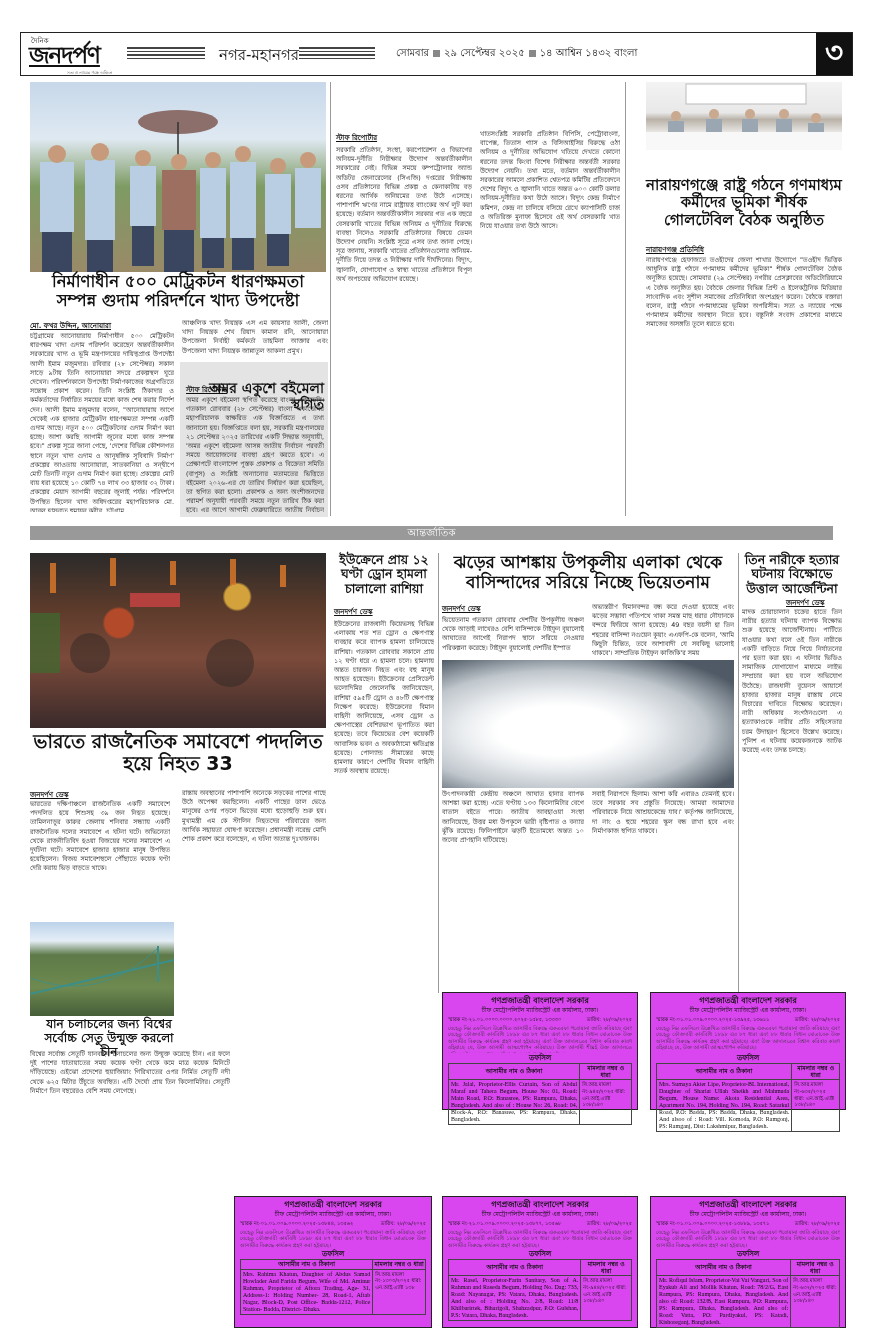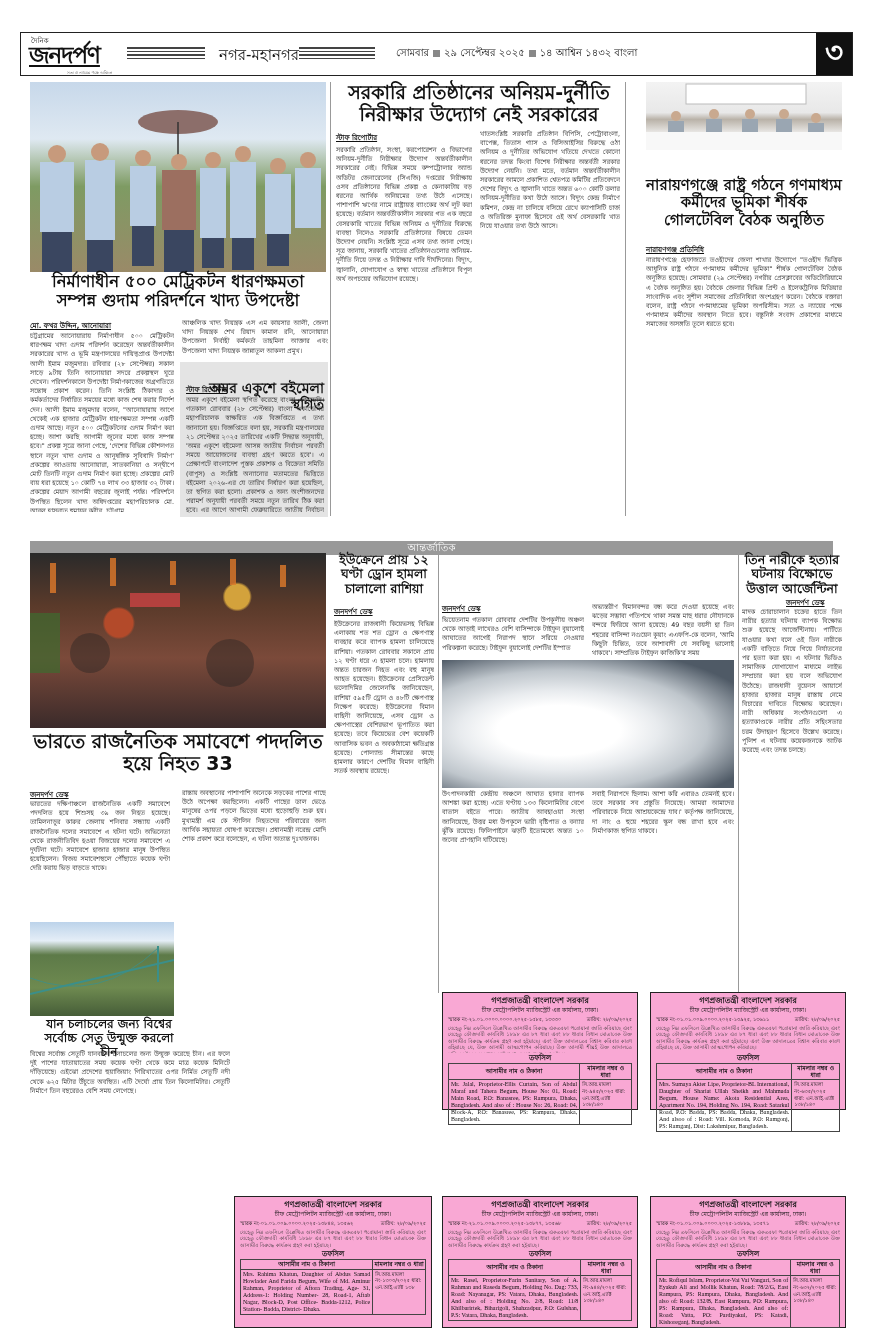--- a/index.html
+++ b/index.html
@@ -24,27 +24,27 @@
   .mast-pageno { position: absolute; right: 0; top: 0; width: 36px; height: 42px; background: #111; color: #fff; font-size: 28px; text-align: center; line-height: 40px; font-weight: bold; }
 
   
   .photo { position: absolute; overflow: hidden; }
   .head { position: absolute; text-align: center; font-weight: bold; line-height: 1.15; color: #111; }
   .byline { position: absolute; font-size: 7px; text-decoration: underline; font-weight: bold; }
   .col { position: absolute; font-size: 6.4px; line-height: 9.2px; text-align: justify; color: #222; overflow: hidden; }
   .rule-v { position: absolute; width: 0.8px; background: #999; }
 
   
-  .banner { position: absolute; left: 30px; top: 526px; width: 803px; height: 14px; background: #999; color: #fff; text-align: center; font-size: 10px; line-height: 14px; margin-top: 15px; }
+  .banner { position: absolute; left: 30px; top: 526px; width: 803px; height: 14px; background: #999; color: #fff; text-align: center; font-size: 10px; line-height: 14px; }
 
   
   .greybox { position: absolute; background: #e4e4e4; }
 
   
-  .notice { position: absolute; border: 1.6px solid #222; background: #f9a8d4; padding: 3px 5px; font-size: 5.2px; line-height: 6.6px; }
+  .notice { position: absolute; border: 1.6px solid #222; background: #d946ef; padding: 3px 5px; font-size: 5.2px; line-height: 6.6px; }
   .notice .n-gov { text-align: center; font-weight: bold; font-size: 8px; line-height: 10px; }
   .notice .n-office { text-align: center; font-size: 6px; line-height: 8px; }
   .notice .n-ref { display: flex; justify-content: space-between; font-size: 5px; margin: 2px 0; }
   .notice .n-body { text-align: justify; color: #333; height: 46px; overflow: hidden; }
   .notice .n-sched { text-align: center; font-weight: bold; font-size: 7px; margin: 2px 0; }
   .notice table { width: 100%; border-collapse: collapse; font-size: 5px; }
   .notice th { border: 0.8px solid #444; font-size: 6px; padding: 1px; }
   .notice td { border: 0.8px solid #444; vertical-align: top; padding: 1px 2px; }
   .notice td.addr { font-family: "Liberation Serif", serif; font-size: 6px; line-height: 7px; text-align: justify; }
 
@@ -123,21 +123,20 @@
   <div class="head" style="left:30px;top:273px;width:296px;font-size:16.5px;">নির্মাণাধীন ৫০০ মেট্রিকটন ধারণক্ষমতা সম্পন্ন গুদাম পরিদর্শনে খাদ্য উপদেষ্টা</div>
   <div class="byline" style="left:30px;top:320px;">মো. ফখর উদ্দিন, আনোয়ারা</div>
   <div class="col" style="left:30px;top:332px;width:144px;height:180px;">চট্টগ্রামের আনোয়ারায় নির্মাণাধীন ৫০০ মেট্রিকটন ধারণক্ষম খাদ্য গুদাম পরিদর্শন করেছেন অন্তর্বর্তীকালীন সরকারের খাদ্য ও ভূমি মন্ত্রণালয়ের দায়িত্বপ্রাপ্ত উপদেষ্টা আলী ইমাম মজুমদার। রবিবার (২৮ সেপ্টেম্বর) সকাল সাড়ে ৯টায় তিনি আনোয়ারা সদরে প্রকল্পস্থল ঘুরে দেখেন। পরিদর্শনকালে উপদেষ্টা নির্মাণকাজের অগ্রগতিতে সন্তোষ প্রকাশ করেন। তিনি সংশ্লিষ্ট ঠিকাদার ও কর্মকর্তাদের নির্ধারিত সময়ের মধ্যে কাজ শেষ করার নির্দেশ দেন। আলী ইমাম মজুমদার বলেন, "আনোয়ারায় আগে থেকেই এক হাজার মেট্রিকটন ধারণক্ষমতা সম্পন্ন একটি গুদাম আছে। নতুন ৫০০ মেট্রিকটনের গুদাম নির্মাণ করা হচ্ছে। আশা করছি আগামী জুনের মধ্যে কাজ সম্পন্ন হবে।" প্রকল্প সূত্রে জানা গেছে, 'দেশের বিভিন্ন কৌশলগত স্থানে নতুন খাদ্য গুদাম ও আনুষঙ্গিক সুবিধাদি নির্মাণ' প্রকল্পের আওতায় আনোয়ারা, সাতকানিয়া ও সন্দ্বীপে মোট তিনটি নতুন গুদাম নির্মাণ করা হচ্ছে। প্রকল্পের মোট ব্যয় ধরা হয়েছে ১০ কোটি ৭৪ লাখ ৩৩ হাজার ৩২ টাকা। প্রকল্পের মেয়াদ আগামী বছরের জুলাই পর্যন্ত। পরিদর্শনে উপস্থিত ছিলেন খাদ্য অধিদপ্তরের মহাপরিচালক মো. আবুল হাসনাত হুমায়ুন কবীর, চট্টগ্রাম</div>
   <div class="col" style="left:182px;top:319px;width:146px;height:40px;">আঞ্চলিক খাদ্য নিয়ন্ত্রক এস এম কায়সার আলী, জেলা খাদ্য নিয়ন্ত্রক শেখ রিয়াদ কামাল রনি, আনোয়ারা উপজেলা নির্বাহী কর্মকর্তা তাহমিনা আক্তার এবং উপজেলা খাদ্য নিয়ন্ত্রক জান্নাতুল আকলা প্রমুখ।</div>
 
   <div class="greybox" style="left:180px;top:362px;width:148px;height:155px;"></div>
   <div class="head" style="left:184px;top:364px;width:140px;font-size:14px;text-align:right;margin-top:16px;">অমর একুশে বইমেলা স্থগিত</div>
   <div class="byline" style="left:186px;top:384px;">স্টাফ রিপোর্টার</div>
   <div class="col" style="left:186px;top:396px;width:138px;height:118px;">অমর একুশে বইমেলা স্থগিত করেছে বাংলা একাডেমি। গতকাল রোববার (২৮ সেপ্টেম্বর) বাংলা একাডেমির মহাপরিচালক স্বাক্ষরিত এক বিজ্ঞপ্তিতে এ তথ্য জানানো হয়। বিজ্ঞপ্তিতে বলা হয়, সরকারি মন্ত্রণালয়ের ২১ সেপ্টেম্বর ২০২৫ তারিখের একটি সিদ্ধান্ত অনুযায়ী, 'অমর একুশে বইমেলা আসন্ন জাতীয় নির্বাচন পরবর্তী সময়ে আয়োজনের ব্যবস্থা গ্রহণ করতে হবে'। এ প্রেক্ষাপটে বাংলাদেশ পুস্তক প্রকাশক ও বিক্রেতা সমিতি (বাপুস) ও সংশ্লিষ্ট অন্যান্যের মতামতের ভিত্তিতে বইমেলা ২০২৬-এর যে তারিখ নির্ধারণ করা হয়েছিল, তা স্থগিত করা হলো। প্রকাশক ও অন্য অংশীজনদের পরামর্শ অনুযায়ী পরবর্তী সময়ে নতুন তারিখ ঠিক করা হবে। এর আগে আগামী ফেব্রুয়ারিতে জাতীয় নির্বাচন থাকায় ২০২৬ সালের অমর একুশে বইমেলা এ বছরের ডিসেম্বরের ১৭ তারিখ নির্ধারণ করা হয়।</div>
 
-  <div class="head" style="left:334px;top:82px;width:290px;font-size:19px;">সরকারি প্রতিষ্ঠানের অনিয়ম-দুর্নীতি নিরীক্ষার উদ্যোগ নেই সরকারের</div>
   <div class="byline" style="left:336px;top:132px;">স্টাফ রিপোর্টার</div>
   <div class="col" style="left:336px;top:146px;width:136px;height:370px;">সরকারি প্রতিষ্ঠান, সংস্থা, করপোরেশন ও বিভাগের অনিয়ম-দুর্নীতি নিরীক্ষার উদ্যোগ অন্তর্বর্তীকালীন সরকারের নেই। বিভিন্ন সময়ে কম্পট্রোলার অ্যান্ড অডিটর জেনারেলের (সিএজি) দপ্তরের নিরীক্ষায় ওসব প্রতিষ্ঠানের বিভিন্ন প্রকল্প ও কেনাকাটায় বড় ধরনের আর্থিক অনিয়মের তথ্য উঠে এসেছে। পাশাপাশি ঋণের নামে রাষ্ট্রায়ত্ত ব্যাংকের অর্থ লুট করা হয়েছে। বর্তমান অন্তর্বর্তীকালীন সরকার গত এক বছরে বেসরকারি খাতের বিভিন্ন অনিয়ম ও দুর্নীতির বিরুদ্ধে ব্যবস্থা নিলেও সরকারি প্রতিষ্ঠানের বিষয়ে তেমন উদ্যোগ নেয়নি। সংশ্লিষ্ট সূত্রে এসব তথ্য জানা গেছে। সূত্র জানায়, সরকারি খাতের প্রতিষ্ঠানগুলোর অনিয়ম-দুর্নীতি নিয়ে তদন্ত ও নিরীক্ষার দাবি দীর্ঘদিনের। বিদ্যুৎ, জ্বালানি, যোগাযোগ ও স্বাস্থ্য খাতের প্রতিষ্ঠানে বিপুল অর্থ অপচয়ের অভিযোগ রয়েছে।</div>
   <div class="col" style="left:480px;top:130px;width:140px;height:386px;">খাতসংশ্লিষ্ট সরকারি প্রতিষ্ঠান বিপিসি, পেট্রোবাংলা, বাপেক্স, তিতাস গ্যাস ও বিসিআইসির বিরুদ্ধে ওঠা অনিয়ম ও দুর্নীতির অভিযোগ খতিয়ে দেখতে কোনো ধরনের তদন্ত কিংবা বিশেষ নিরীক্ষার অন্তর্বর্তী সরকার উদ্যোগ নেয়নি। তথ্য মতে, বর্তমান অন্তর্বর্তীকালীন সরকারের আমলে প্রকাশিত শ্বেতপত্র কমিটির প্রতিবেদনে দেশের বিদ্যুৎ ও জ্বালানি খাতে অন্তত ৬০০ কোটি ডলার অনিয়ম-দুর্নীতির কথা উঠে আসে। বিদ্যুৎ কেন্দ্র নির্মাণে কমিশন, কেন্দ্র না চালিয়ে বসিয়ে রেখে ক্যাপাসিটি চার্জ ও অতিরিক্ত মুনাফা হিসেবে ওই অর্থ বেসরকারি খাত নিয়ে যাওয়ার তথ্য উঠে আসে।</div>
   <div class="rule-v" style="left:330px;top:82px;height:434px;"></div>
 
   <div class="photo meeting" style="left:646px;top:82px;width:196px;height:68px;">
     <svg width="196" height="68" viewBox="0 0 196 68">
       <rect x="40" y="2" width="120" height="20" fill="#fff" stroke="#bbb"></rect>
       <g fill="#c9a98f">
           <circle cx="30" cy="34" r="5"></circle>
@@ -193,20 +192,21 @@
     </svg>
   </div>
   <div class="head" style="left:36px;top:1018px;width:146px;font-size:12px;">যান চলাচলের জন্য বিশ্বের সর্বোচ্চ সেতু উন্মুক্ত করলো চীন</div>
   <div class="col" style="left:30px;top:1050px;width:200px;height:280px;">বিশ্বের সর্বোচ্চ সেতুটি যানবাহন চলাচলের জন্য উন্মুক্ত করেছে চীন। এর ফলে দুই পাশের যাতায়াতের সময় কয়েক ঘণ্টা থেকে কমে মাত্র কয়েক মিনিটে দাঁড়িয়েছে। গুইঝো প্রদেশের হুয়াজিয়াং গিরিখাতের ওপর নির্মিত সেতুটি নদী থেকে ৬২৫ মিটার উঁচুতে অবস্থিত। এটি দৈর্ঘ্যে প্রায় তিন কিলোমিটার। সেতুটি নির্মাণে তিন বছরেরও বেশি সময় লেগেছে।</div>
 
   <div class="head" style="left:334px;top:553px;width:100px;font-size:12.5px;">ইউক্রেনে প্রায় ১২ ঘণ্টা ড্রোন হামলা চালালো রাশিয়া</div>
   <div class="byline" style="left:334px;top:606px;">জনদর্পণ ডেস্ক</div>
   <div class="col" style="left:334px;top:620px;width:100px;height:370px;">ইউক্রেনের রাজধানী কিয়েভসহ বিভিন্ন এলাকায় শত শত ড্রোন ও ক্ষেপণাস্ত্র ব্যবহার করে ব্যাপক হামলা চালিয়েছে রাশিয়া। গতকাল রোববার সকালে প্রায় ১২ ঘণ্টা ধরে এ হামলা চলে। হামলায় অন্তত চারজন নিহত এবং বহু মানুষ আহত হয়েছেন। ইউক্রেনের প্রেসিডেন্ট ভলোদিমির জেলেনস্কি জানিয়েছেন, রাশিয়া ৫৯৫টি ড্রোন ও ৪৮টি ক্ষেপণাস্ত্র নিক্ষেপ করেছে। ইউক্রেনের বিমান বাহিনী জানিয়েছে, এসব ড্রোন ও ক্ষেপণাস্ত্রের বেশিরভাগ ভূপাতিত করা হয়েছে। তবে কিয়েভের বেশ কয়েকটি আবাসিক ভবন ও অবকাঠামো ক্ষতিগ্রস্ত হয়েছে। পোল্যান্ড সীমান্তের কাছে হামলার কারণে দেশটির বিমান বাহিনী সতর্ক অবস্থায় রয়েছে।</div>
   <div class="rule-v" style="left:438px;top:553px;height:440px;"></div>
 
+  <div class="head" style="left:442px;top:553px;width:292px;font-size:17px;">ঝড়ের আশঙ্কায় উপকূলীয় এলাকা থেকে বাসিন্দাদের সরিয়ে নিচ্ছে ভিয়েতনাম</div>
   <div class="byline" style="left:442px;top:603px;">জনদর্পণ ডেস্ক</div>
   <div class="col" style="left:442px;top:616px;width:142px;height:40px;">ভিয়েতনাম গতকাল রোববার দেশটির উপকূলীয় অঞ্চল থেকে আড়াই লাখেরও বেশি বাসিন্দাকে টাইফুন বুয়ালোই আঘাতের আগেই নিরাপদ স্থানে সরিয়ে নেওয়ার পরিকল্পনা করেছে। টাইফুন বুয়ালোই দেশটির ইস্পাত</div>
   <div class="col" style="left:592px;top:603px;width:142px;height:53px;">অভ্যন্তরীণ বিমানবন্দর বন্ধ করে দেওয়া হয়েছে এবং ঝড়ের সম্ভাব্য গতিপথে থাকা সমস্ত মাছ ধরার নৌযানকে বন্দরে ফিরিয়ে আনা হয়েছে। 49 বছর বয়সী হা তিন শহরের বাসিন্দা নগুয়েন কুয়াং এএফপি-কে বলেন, 'আমি কিছুটা চিন্তিত, তবে আশাবাদী যে সবকিছু ভালোই থাকবে'। সাম্প্রতিক টাইফুন কাজিকি'র সময়</div>
   <div class="photo sat" style="left:442px;top:660px;width:292px;height:128px;"></div>
   <div class="col" style="left:442px;top:790px;width:142px;height:200px;">উৎপাদনকারী কেন্দ্রীয় অঞ্চলে আঘাত হানার ব্যাপক আশঙ্কা করা হচ্ছে। এতে ঘণ্টায় ১৩৩ কিলোমিটার বেগে বাতাস বইতে পারে। জাতীয় আবহাওয়া সংস্থা জানিয়েছে, উত্তর মধ্য উপকূলে ভারী বৃষ্টিপাত ও বন্যার ঝুঁকি রয়েছে। ফিলিপাইনে ঝড়টি ইতোমধ্যে অন্তত ১০ জনের প্রাণহানি ঘটিয়েছে।</div>
   <div class="col" style="left:592px;top:790px;width:142px;height:200px;">সবাই নিরাপদে ছিলাম। আশা করি এবারও তেমনই হবে। তবে সরকার সব প্রস্তুতি নিয়েছে। আমরা আমাদের পরিবারকে নিয়ে আশ্রয়কেন্দ্রে যাব।' কর্তৃপক্ষ জানিয়েছে, দা নাং ও হুয়ে শহরের স্কুল বন্ধ রাখা হবে এবং নির্মাণকাজ স্থগিত থাকবে।</div>
   <div class="rule-v" style="left:738px;top:553px;height:440px;"></div>
 
   <div class="head" style="left:742px;top:553px;width:100px;font-size:12.5px;">তিন নারীকে হত্যার ঘটনায় বিক্ষোভে উত্তাল আর্জেন্টিনা</div>
   <div class="byline" style="left:786px;top:597px;">জনদর্পণ ডেস্ক</div>

